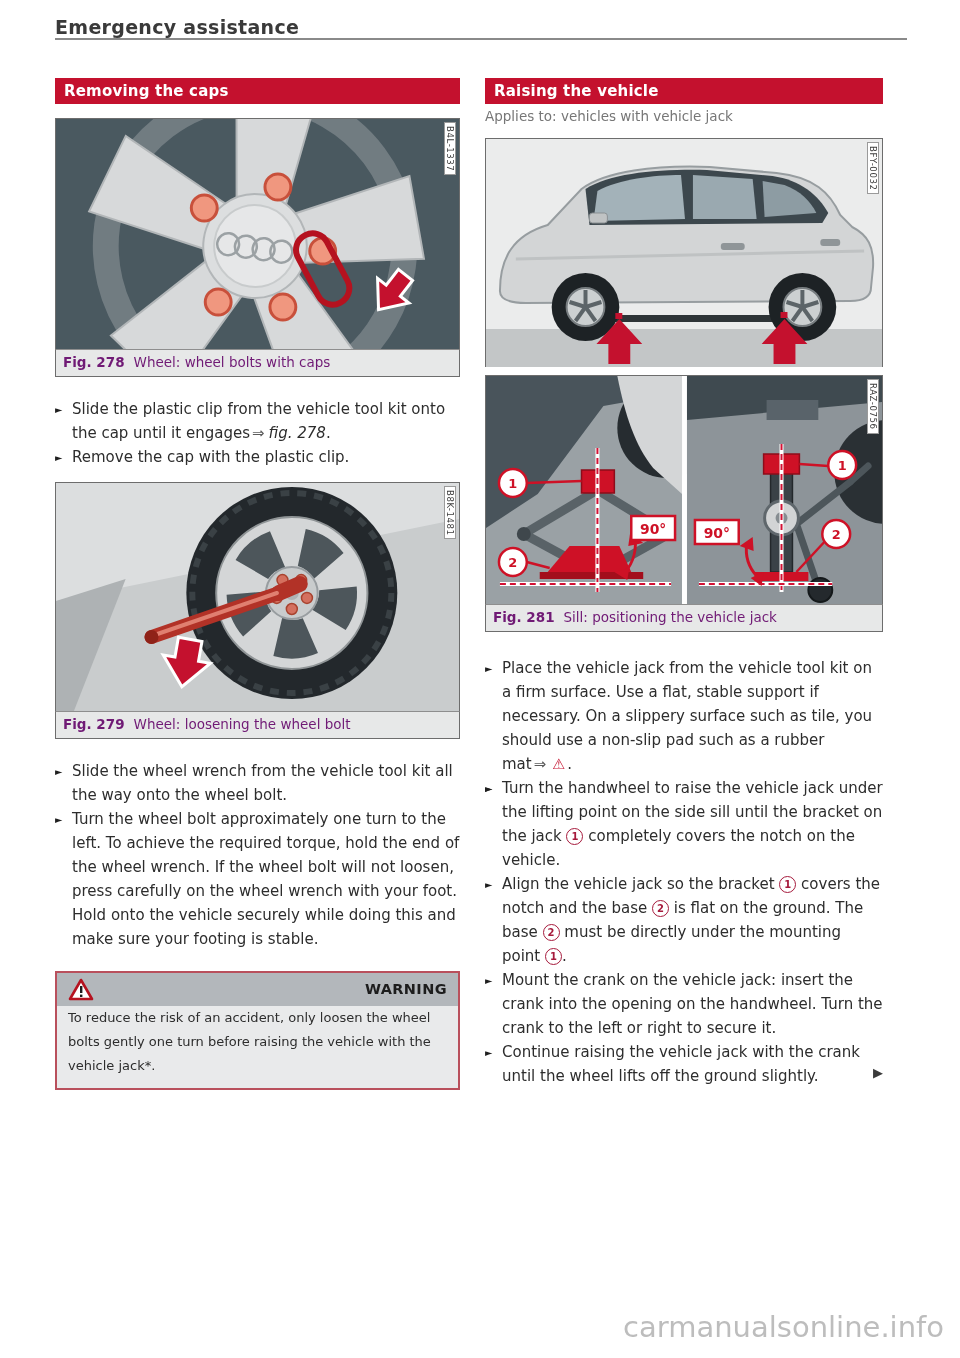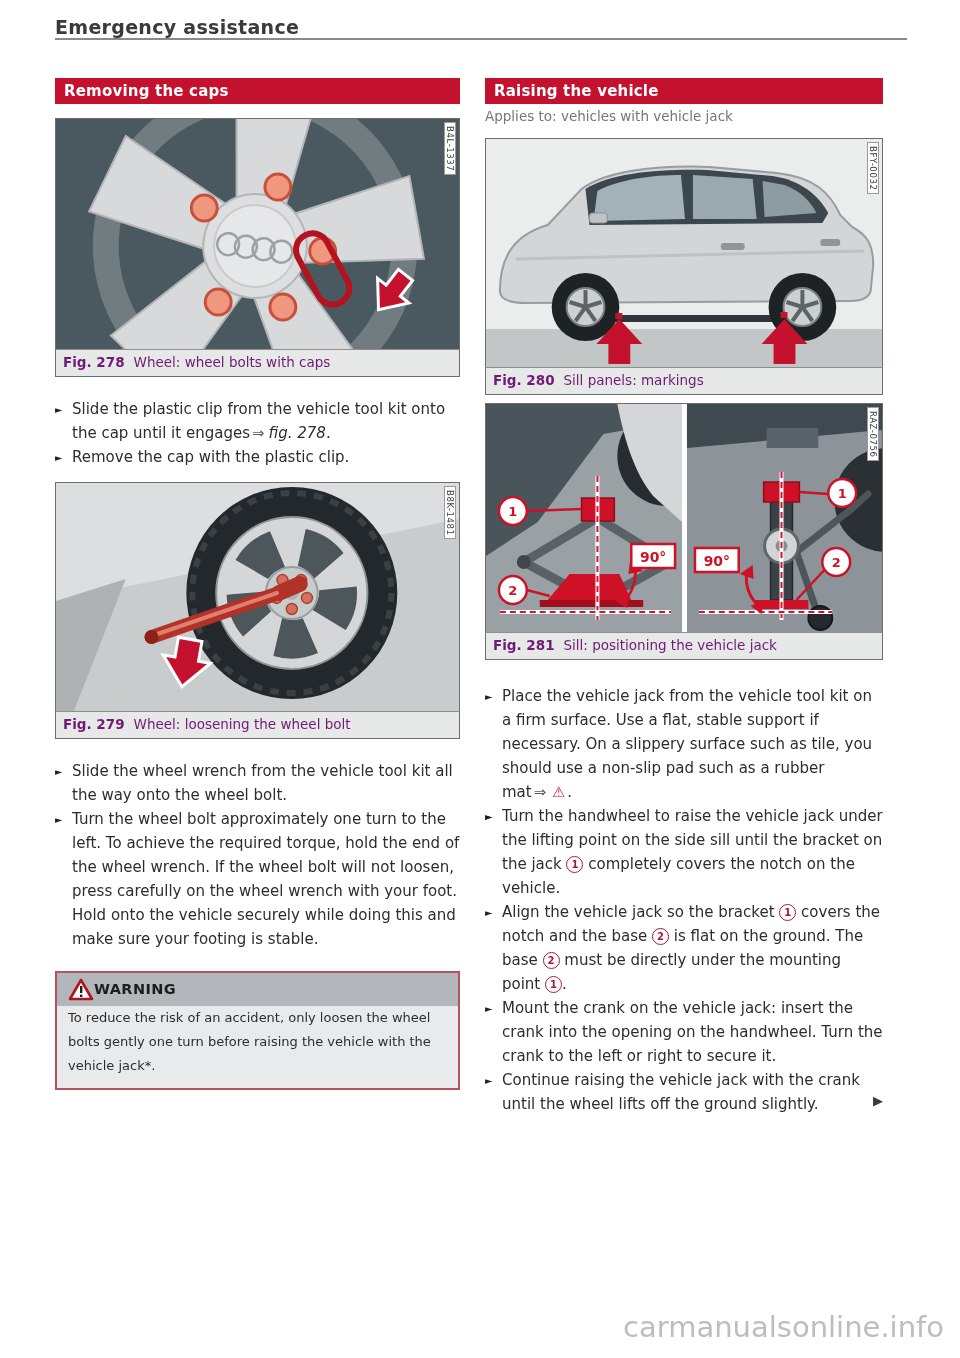--- a/index.html
+++ b/index.html
@@ -24,21 +24,21 @@
   .bullets{margin-top:20px;}
   .bullet{position:relative;padding-left:17px;font-size:15px;line-height:24px;color:#2d2d2d;}
   .bmark{position:absolute;left:0;top:1px;font-size:9.5px;color:#1f1f1f;}
   .figref{font-style:italic;}
   .refarrow{color:#5c5c5c;margin:0 4px 0 2px;}
   .warninline{color:#c4112e;margin:0 2px;font-size:14.5px;}
   .circnum{display:inline-block;width:15px;height:15px;border:1.5px solid #a61a3c;border-radius:50%;
         color:#a61a3c;font-size:10px;line-height:15px;text-align:center;vertical-align:1px;
         background:#ffffff;font-weight:bold;}
   .warnbox{margin-top:20px;border:2px solid #b9505c;background:#e9eaeb;}
-  .warnhead{background:#b3b7bb;display:flex;align-items:center;padding:5px 11px;}
+  .warnhead{background:#b3b7bb;display:flex;align-items:center;padding:5px 11px;justify-content:space-between;}
   .warntitle{font-weight:bold;font-size:14.5px;color:#1d1d1d;letter-spacing:0.4px;}
   .warnbody{padding:0 11px 10px;font-size:13px;line-height:24px;color:#2d2d2d;}
   .cont{position:absolute;right:0;bottom:3px;font-size:13px;color:#3a3a3a;}
   .pagenum{position:absolute;left:55px;top:1365px;font-size:19px;font-weight:bold;color:#1c1c1c;}
   .watermark{position:absolute;right:16px;top:1310px;font-size:29px;color:#bdbdbd;}
 </style>
 </head>
 <body>
 
 <div class="page">
@@ -213,23 +213,20 @@
           <rect x="296" y="173" width="7" height="6" fill="#c4112e"></rect>
           <g transform="translate(134,203)">
             <path d="M-11,22 v-20 h-12 l23,-25 l23,25 h-12 v20 z" fill="#c4112e"></path>
           </g>
           <g transform="translate(300,203)">
             <path d="M-11,22 v-20 h-12 l23,-25 l23,25 h-12 v20 z" fill="#c4112e"></path>
           </g>
         </svg>
         <span class="figcode">BFY-0032</span>
       </div>
-      <figcaption class="figcap">
-        <span class="figlabel">Fig. 280</span><span>Sill panels: markings</span>
-      </figcaption>
     </figure>
 
     <figure class="fig" style="margin-top:8px;">
       <div class="figimg">
         <svg viewBox="0 0 398 228" height="228" preserveAspectRatio="none">
 
           <rect width="197" height="228" fill="#9aa1a5"></rect>
           <path d="M0,0 H197 V16 L118,30 L52,118 L0,152 Z" fill="#49545b"></path>
           <circle cx="182" cy="52" r="50" fill="#262c30"></circle>
           <path d="M132,0 H197 V118 L168,92 C150,70 140,40 132,0 Z" fill="#d4d6d7"></path>

